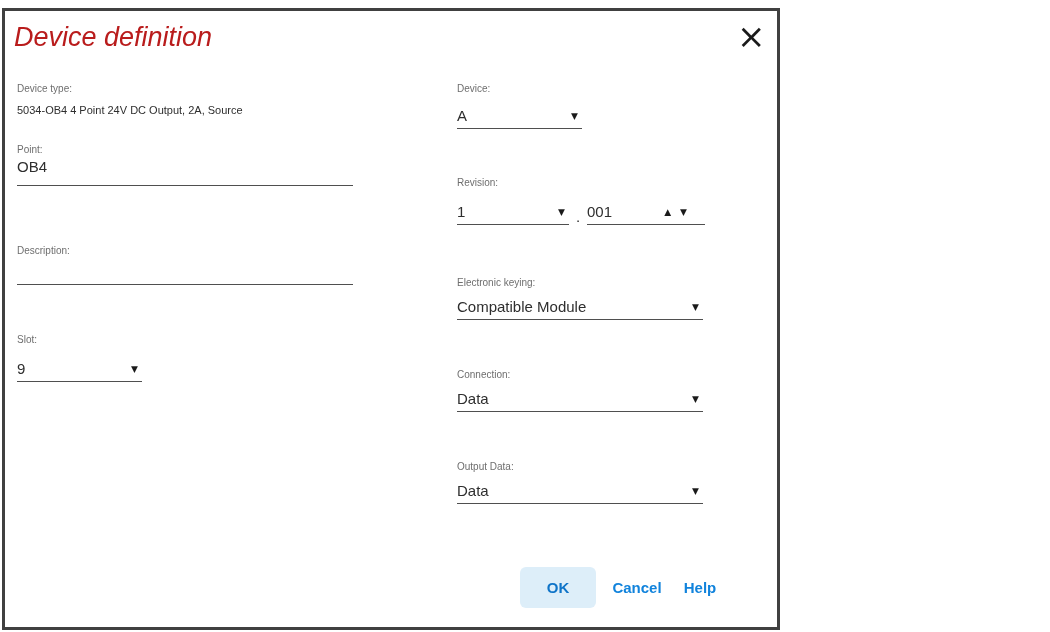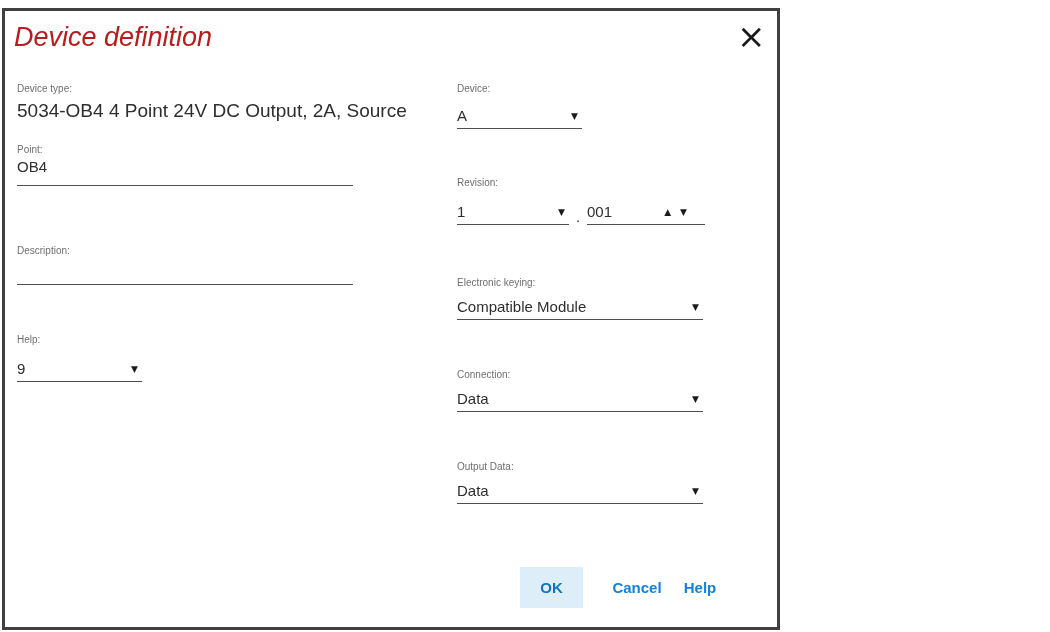--- a/index.html
+++ b/index.html
@@ -25,21 +25,21 @@
   .close-btn{
     position:absolute;left:732px;top:11px;width:28px;height:28px;
     background:transparent;border:none;cursor:pointer;
     font-family:"DejaVu Sans",sans-serif;font-size:34px;font-weight:400;
     color:#1a1a1a;line-height:26px;text-align:center;padding:0;
   }
   .lbl{
     position:absolute;font-size:10px;color:var(--label);line-height:18px;white-space:nowrap;
   }
   .val{
-    position:absolute;font-size:19px;color:var(--text);line-height:19px;white-space:nowrap;
+    position:absolute;font-size:11px;color:var(--text);line-height:19px;white-space:nowrap;
   }
   .uinput{
     position:absolute;height:24px;border:none;border-bottom:1px solid var(--underline);
     font-family:"Liberation Sans","DejaVu Sans",sans-serif;
     font-size:15px;color:var(--text);background:transparent;outline:none;padding:0 0 14px 0;
   }
   .select{
     position:absolute;height:26px;border-bottom:1px solid var(--underline);
     display:flex;align-items:center;justify-content:space-between;
     padding:0 4px 0 0;cursor:pointer;background:transparent;
@@ -51,21 +51,21 @@
   .spinner{display:flex;align-items:center;gap:9px;padding-right:14px;}
   .spinner .tri{cursor:pointer;}
   .sep{
     position:absolute;font-size:15px;color:var(--text);
   }
   .btn{
     position:absolute;height:41px;border:none;cursor:pointer;
     font-family:"Liberation Sans","DejaVu Sans",sans-serif;
     font-size:15px;font-weight:700;text-align:center;
   }
-  .btn-ok{left:515px;top:556px;width:63px;background:var(--ok-bg);color:var(--accent);}
+  .btn-ok{left:515px;top:556px;width:76px;background:var(--ok-bg);color:var(--accent);border-radius:6px;}
   .btn-link{background:transparent;color:var(--link);}
   .btn-cancel{left:596px;top:556px;width:72px;}
   .btn-help{left:664px;top:556px;width:62px;}
 </style>
 </head>
 <body>
 
 <div class="dialog">
 
   <div class="title">Device definition</div>
@@ -76,21 +76,21 @@
 
   <div class="lbl" style="left:12px;top:69px">Device type:</div>
   <div class="val" style="left:12px;top:90px">5034-OB4 4 Point 24V DC Output, 2A, Source</div>
 
   <div class="lbl" style="left:12px;top:130px">Point:</div>
   <input class="uinput" style="left: 12px; top: 151px; width: 336px;" value="OB4">
 
   <div class="lbl" style="left:12px;top:231px">Description:</div>
   <input class="uinput" style="left: 12px; top: 250px; width: 336px;" value="">
 
-  <div class="lbl" style="left:12px;top:320px">Help:</div>
+  <div class="lbl" style="left:12px;top:320px">Slot:</div>
   <div class="select" style="left:12px;top:345px;width:125px">
     <span class="sv">9</span>
     <span class="tri">▼</span>
   </div>
 
   <div class="lbl" style="left:452px;top:69px">Device:</div>
   <div class="select" style="left:452px;top:92px;width:125px">
     <span class="sv">A</span>
     <span class="tri">▼</span>
   </div>

